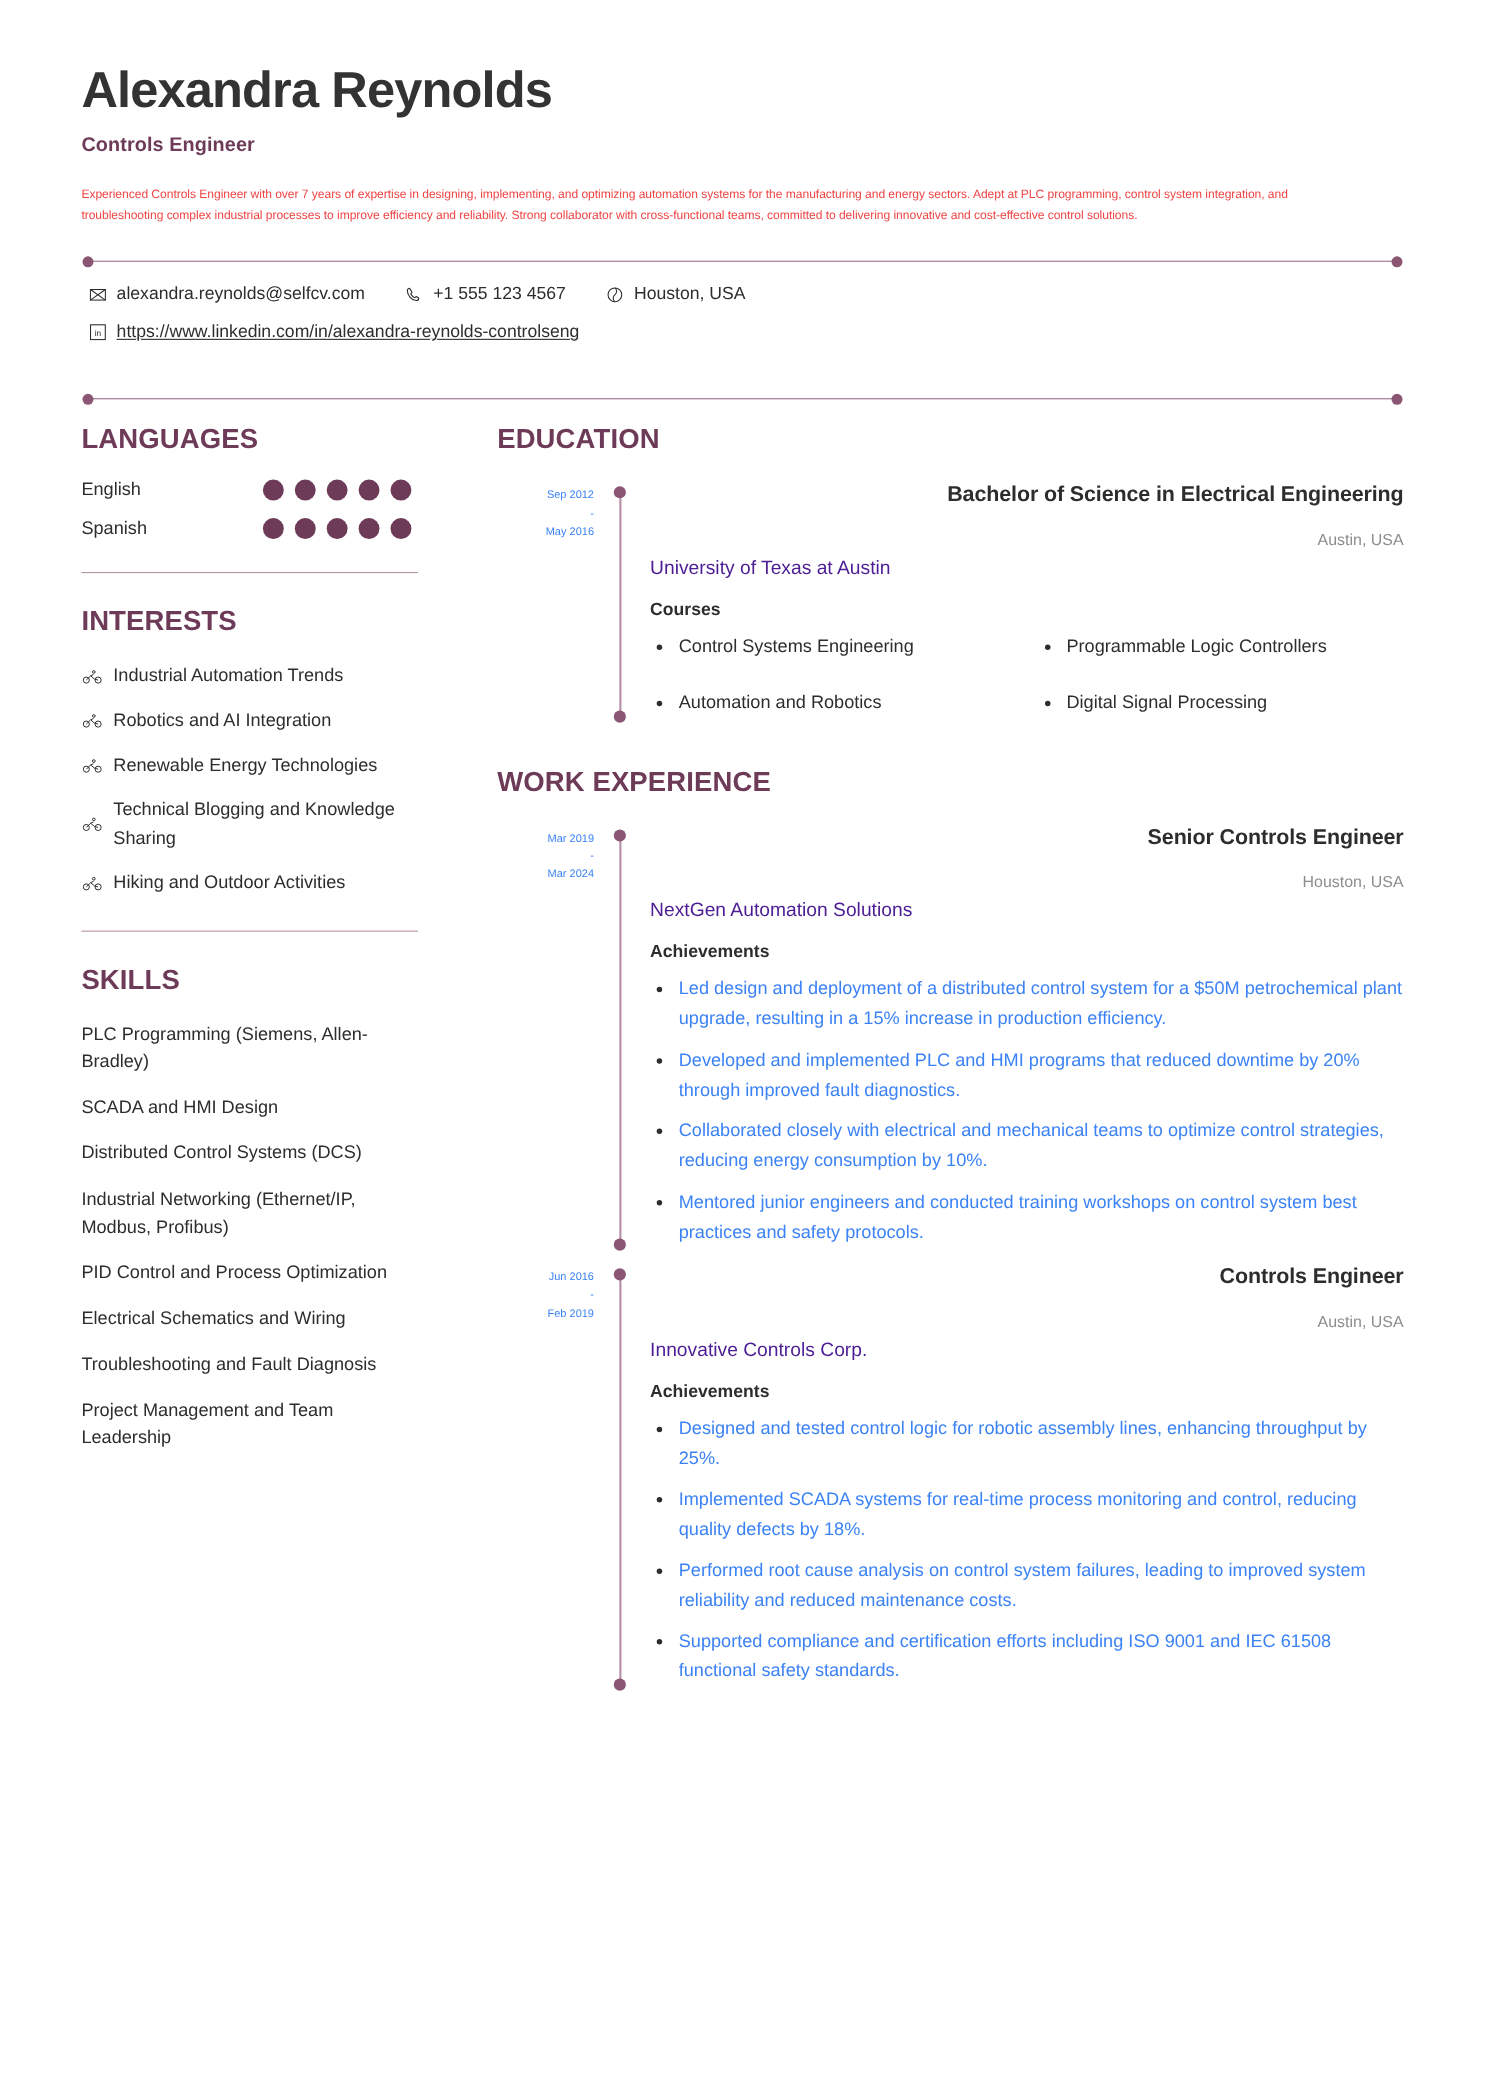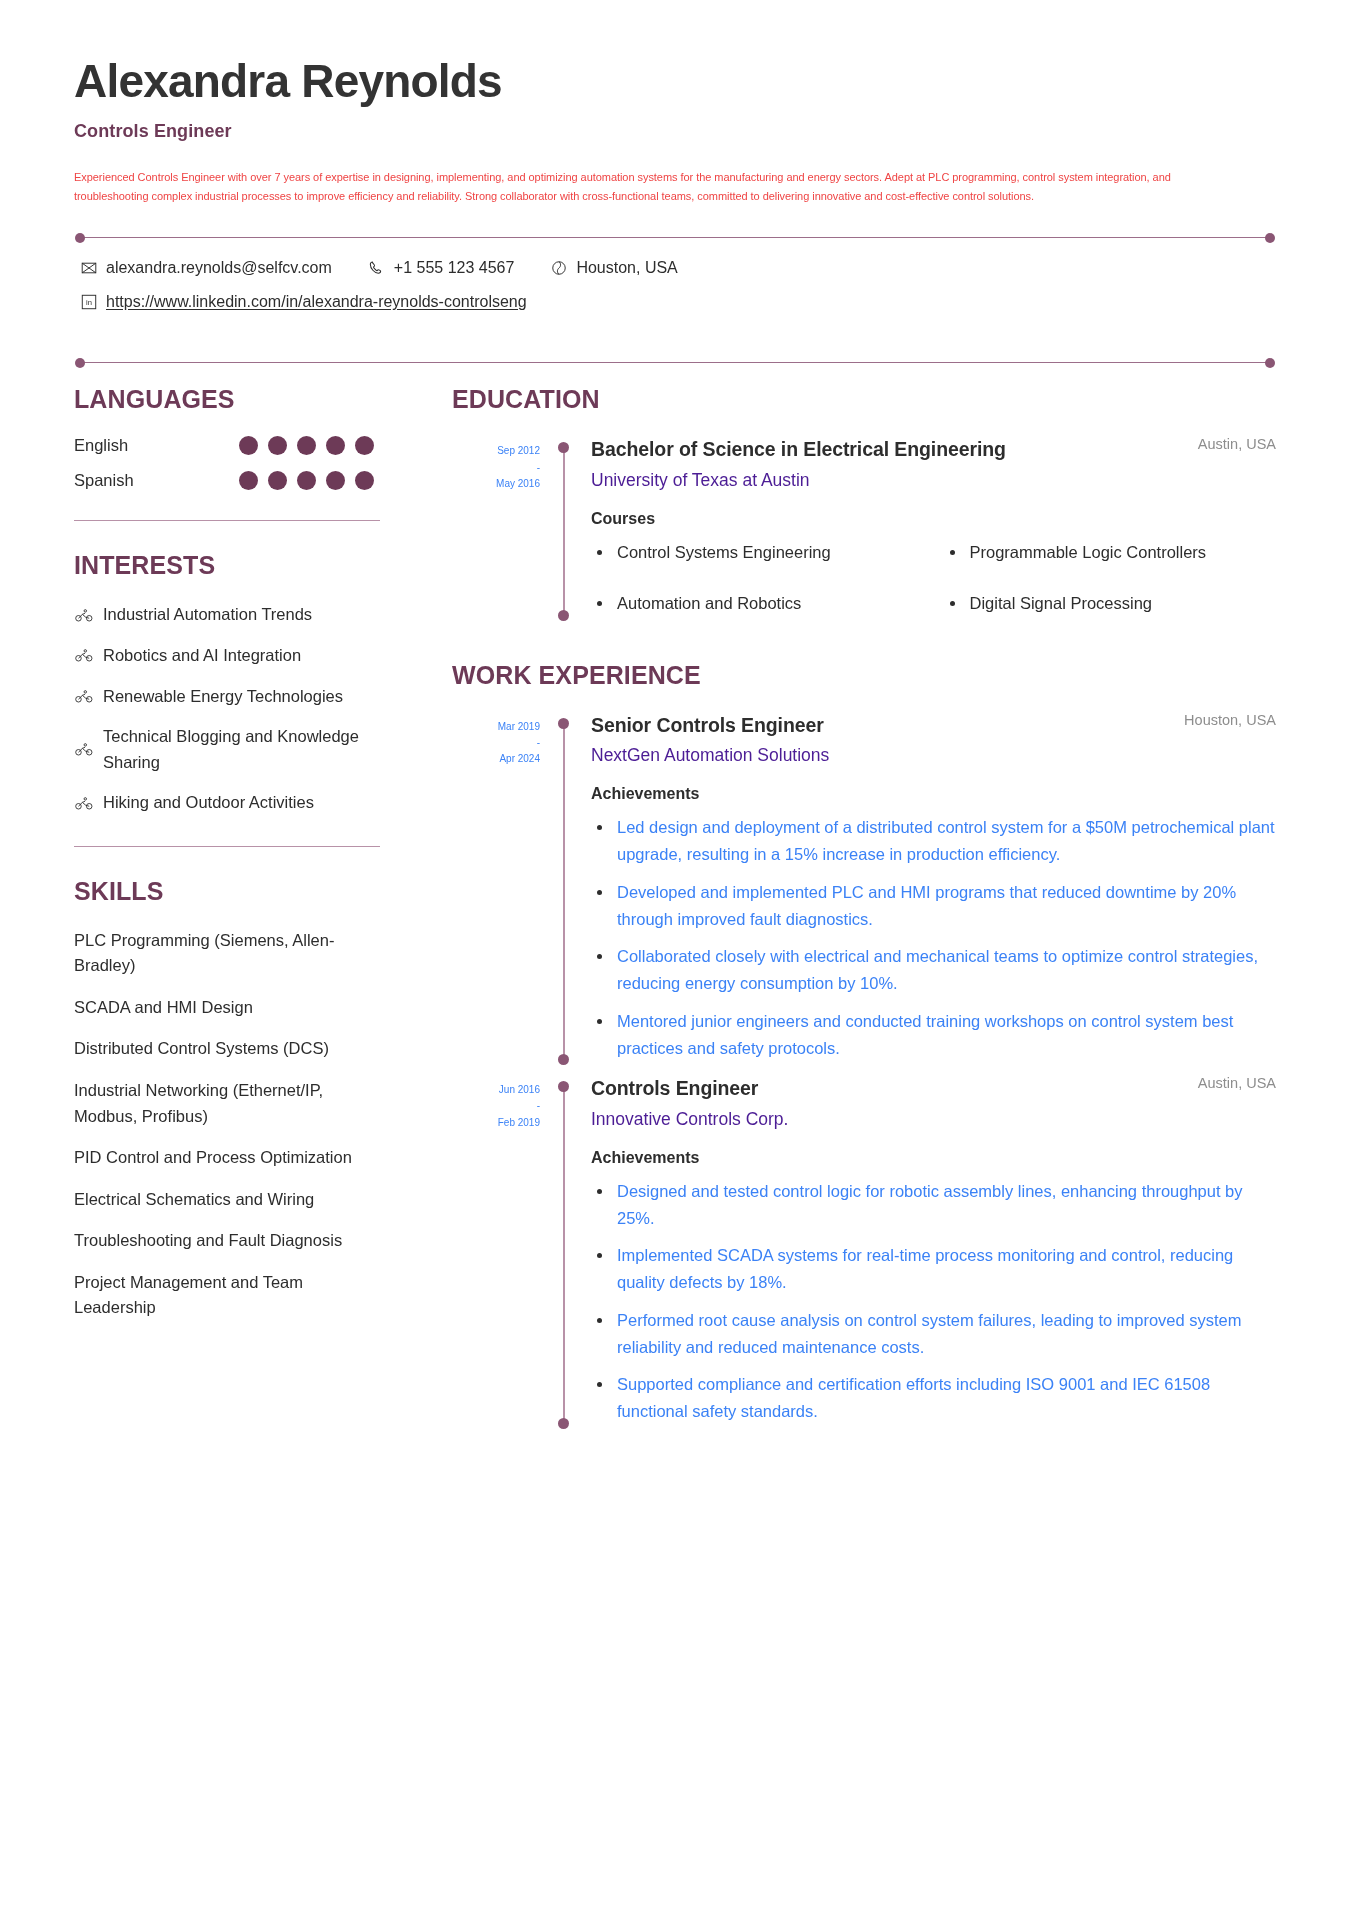--- a/index.html
+++ b/index.html
@@ -227,23 +227,24 @@
   .entry-line .cap.bot { bottom: 0px; }
 
   .entry-body {
     flex: 1 1 auto;
     padding-left: 22px;
     padding-bottom: 4px;
   }
 
   .entry-head {
     display: flex;
-    align-items: flex-start;
+    align-items: flex-end;
     justify-content: space-between;
     gap: 20px;
+    flex-direction: column;
   }
   .entry-title {
     font-size: 19.5px;
     font-weight: bold;
     color: #2d2d2d;
     letter-spacing: -0.1px;
     line-height: 1.35;
   }
   .entry-loc {
     font-size: 14.5px;
@@ -524,21 +525,21 @@
         </div>
       </div>
 
       <div class="sec-block">
         <div class="sec-title">Work Experience</div>
 
         <div class="entry">
           <div class="entry-dates">
             <div>Mar 2019</div>
             <div>-</div>
-            <div>Apr 2024</div>
+            <div>Mar 2024</div>
           </div>
           <div class="entry-line">
             <span class="vline"></span>
             <span class="cap top"></span>
             <span class="cap bot"></span>
           </div>
           <div class="entry-body">
             <div class="entry-head">
               <div class="entry-title">Senior Controls Engineer</div>
               <div class="entry-loc">Houston, USA</div>

